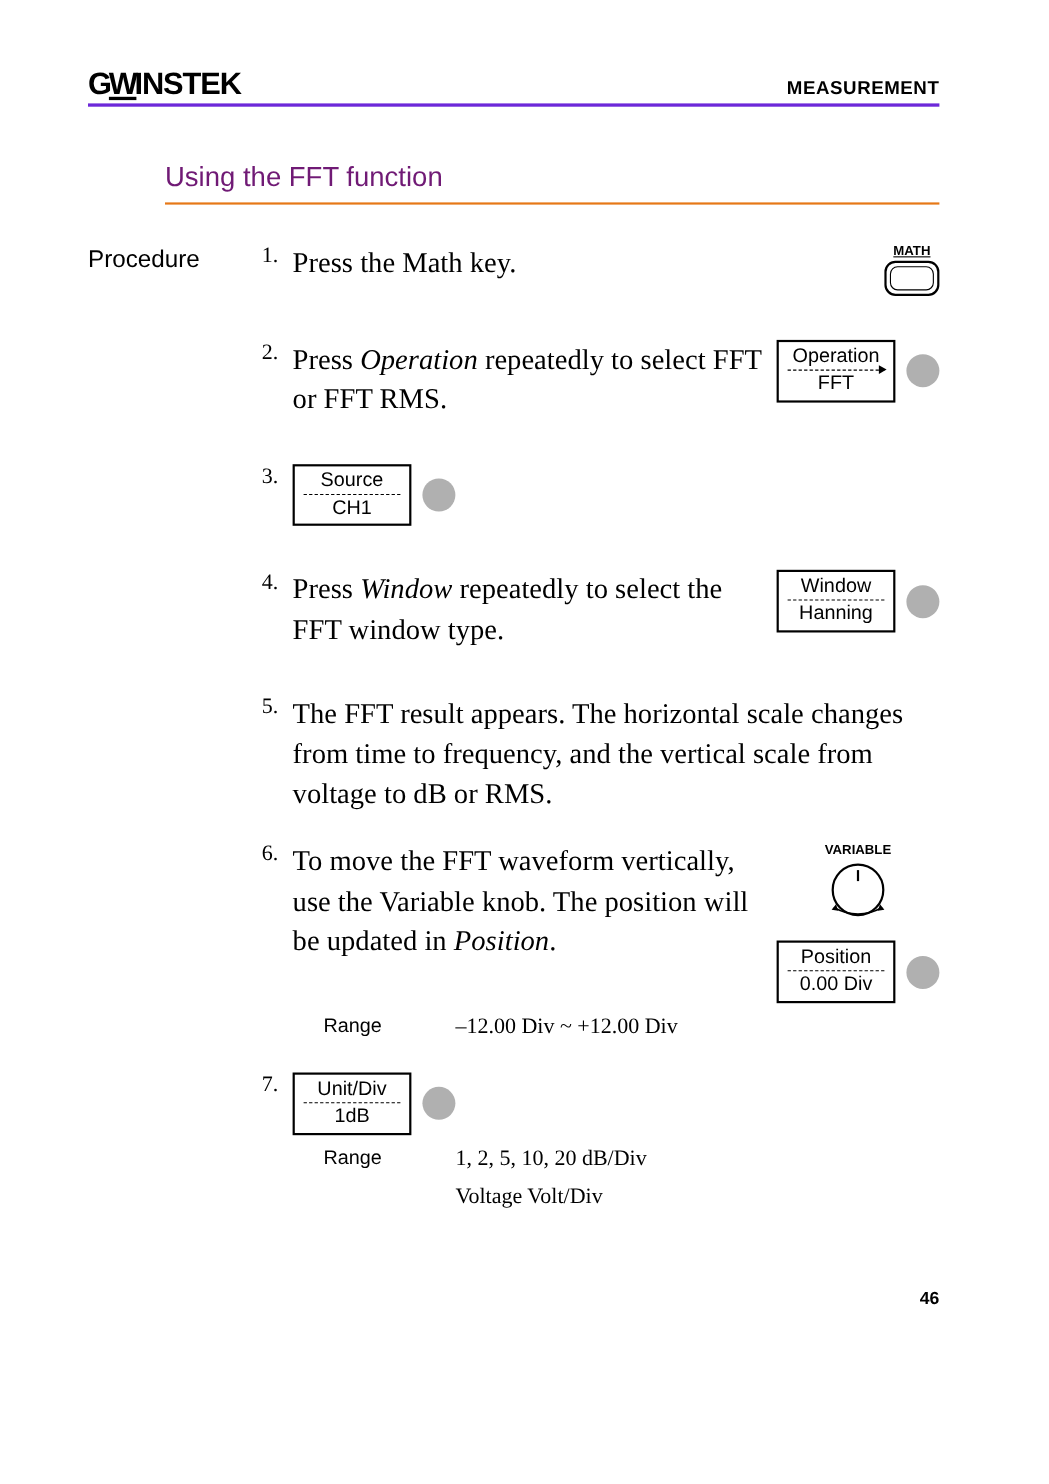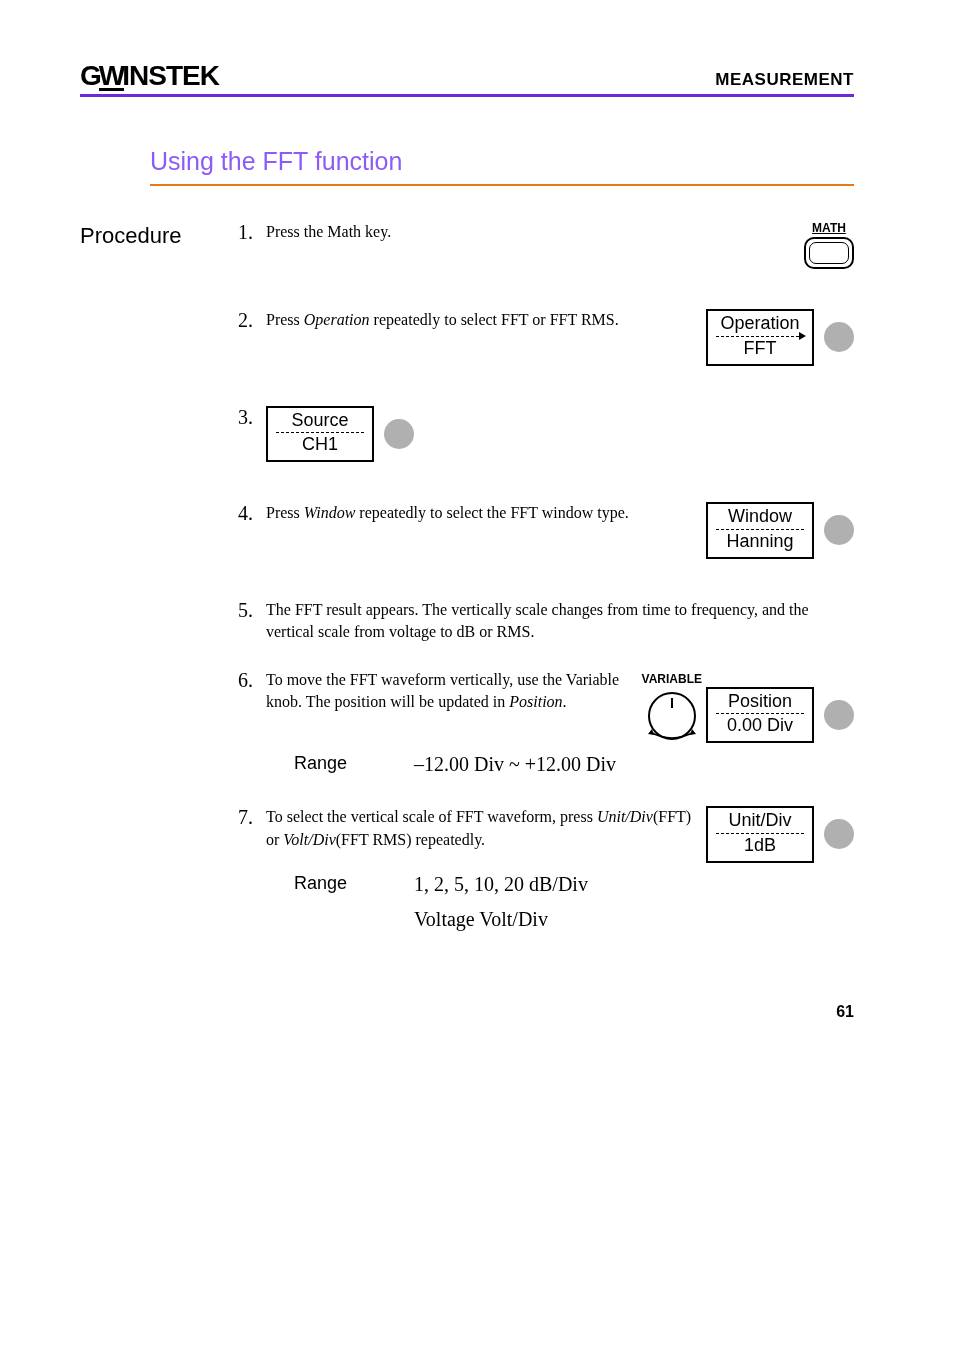--- a/index.html
+++ b/index.html
@@ -34,21 +34,21 @@
     .right-header {
       font-family: Arial, sans-serif;
       font-weight: bold;
       font-size: 17px;
       letter-spacing: 0.5px;
     }
     .section-title {
       font-family: 'Segoe UI', Arial, sans-serif;
       font-size: 25px;
       font-weight: normal;
-      color: #8b5cf6;
+      color: #701a75;
       margin-left: 70px;
       margin-bottom: 8px;
     }
     .orange-rule {
       border: none;
       border-top: 2px solid #e67817;
       margin-left: 70px;
       margin-bottom: 35px;
     }
     .content-row {
@@ -75,21 +75,21 @@
       flex-shrink: 0;
       font-size: 20px;
     }
     .step-body {
       flex: 1;
       display: flex;
       align-items: flex-start;
       gap: 12px;
     }
     .step-text {
-      font-size: 16px;
+      font-size: 26px;
       line-height: 1.4;
       flex: 1;
     }
     .step-text .italic { font-style: italic; }
     .vis {
       flex-shrink: 0;
       display: flex;
       align-items: center;
       gap: 10px;
     }
@@ -294,31 +294,31 @@
             <div class="bottom">Hanning</div>
           </div>
           <div class="side-btn"></div>
         </div>
       </div>
     </div>
 
     <div class="step" style="margin-bottom:25px;">
       <div class="step-num">5.</div>
       <div class="step-body">
-        <div class="step-text">The FFT result appears. The vertically scale changes from time to frequency, and the vertical scale from voltage to dB or RMS.</div>
+        <div class="step-text">The FFT result appears. The horizontal scale changes from time to frequency, and the vertical scale from voltage to dB or RMS.</div>
       </div>
     </div>
 
     <div class="step" style="margin-bottom:30px;">
       <div class="step-num">6.</div>
       <div class="step-body">
         <div class="step-text">
           <span>To move the FFT waveform vertically, use the Variable knob. The position will be updated in </span><span class="italic">Position</span><span>.</span>
         </div>
-        <div class="vis" style="flex-direction:row;align-items:center;gap:4px;">
+        <div class="vis" style="flex-direction:column;align-items:center;gap:4px;">
           <div class="variable-wrap">
             <div class="variable-label">VARIABLE</div>
             <div class="knob">
               <svg class="knob-arrows" viewBox="0 0 60 14">
                 <path d="M8 4 Q30 16 52 4" stroke="#000" stroke-width="1.5" fill="none"></path>
                 <path d="M6 6 L10 1 L12 7 Z" fill="#000"></path>
                 <path d="M54 6 L50 1 L48 7 Z" fill="#000"></path>
               </svg>
             </div>
           </div>
@@ -335,23 +335,20 @@
     </div>
 
     <div class="range-row">
       <div class="range-label">Range</div>
       <div>–12.00 Div ~ +12.00 Div</div>
     </div>
 
     <div class="step" style="margin-bottom:10px;">
       <div class="step-num">7.</div>
       <div class="step-body">
-        <div class="step-text">
-          <span>To select the vertical scale of FFT waveform, press </span><span class="italic">Unit/Div</span><span>(FFT) or </span><span class="italic">Volt/Div</span><span>(FFT RMS) repeatedly.</span>
-        </div>
         <div class="vis">
           <div class="soft-key">
             <div class="top">Unit/Div</div>
             <div class="dotted"></div>
             <div class="bottom">1dB</div>
           </div>
           <div class="side-btn"></div>
         </div>
       </div>
     </div>
@@ -361,13 +358,13 @@
       <div>1, 2, 5, 10, 20 dB/Div</div>
     </div>
     <div class="range-row tight">
       <div class="range-label"></div>
       <div>Voltage Volt/Div</div>
     </div>
 
   </div>
 </div>
 
-<div class="page-num">61</div>
+<div class="page-num">46</div>
 
 </body></html>

